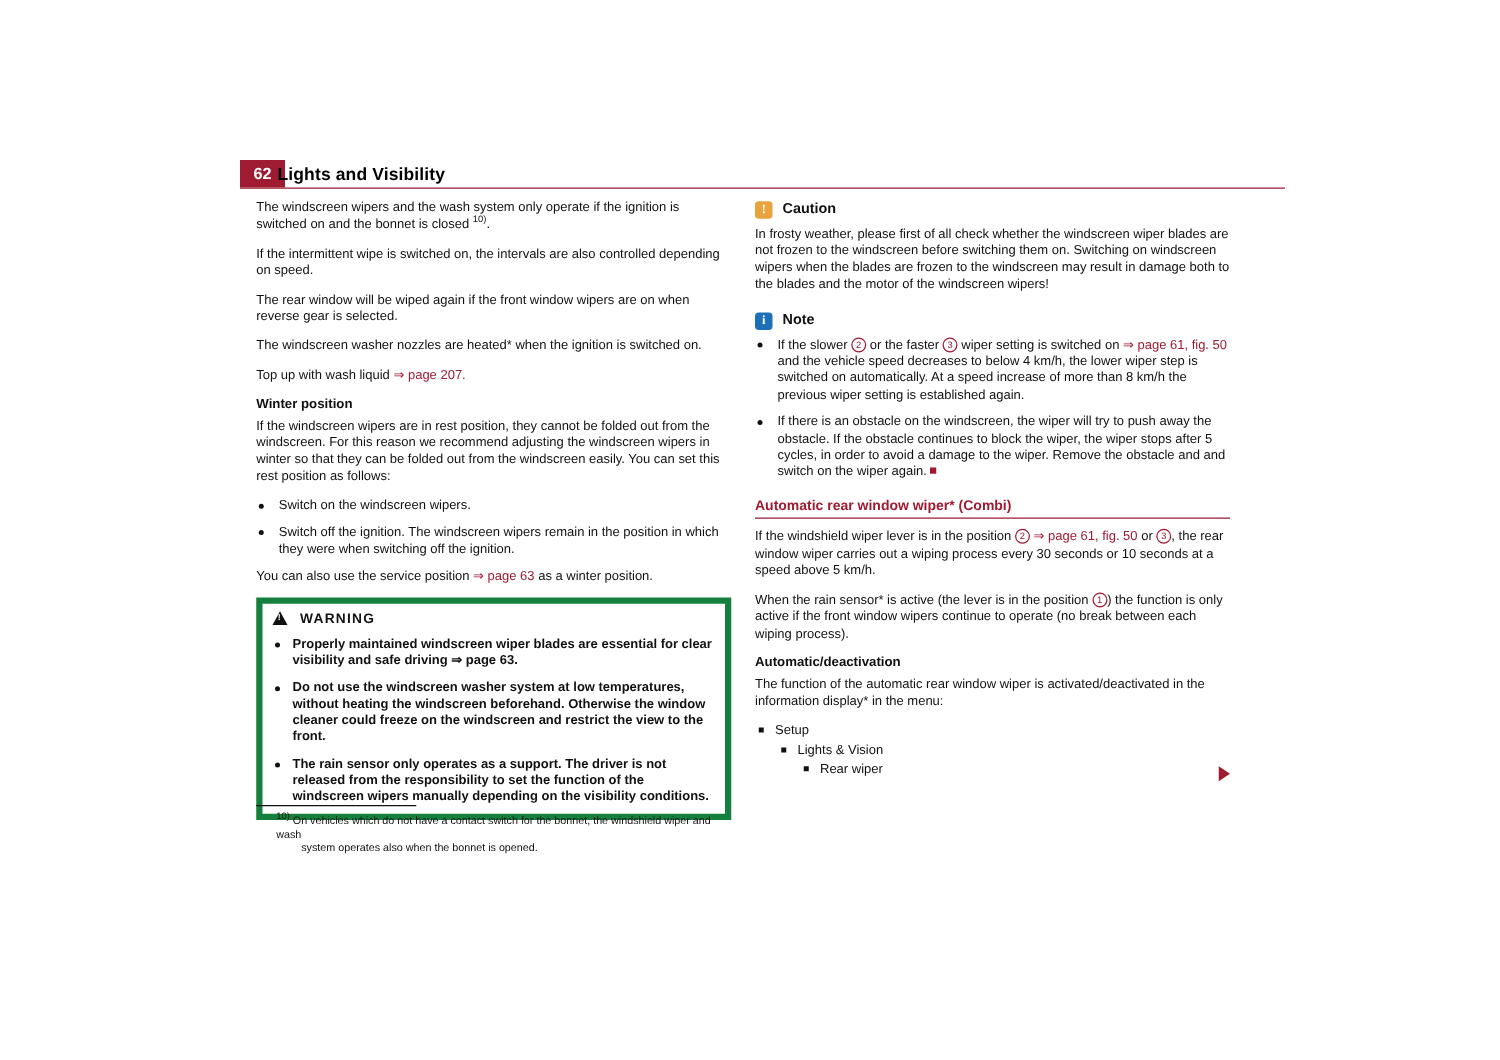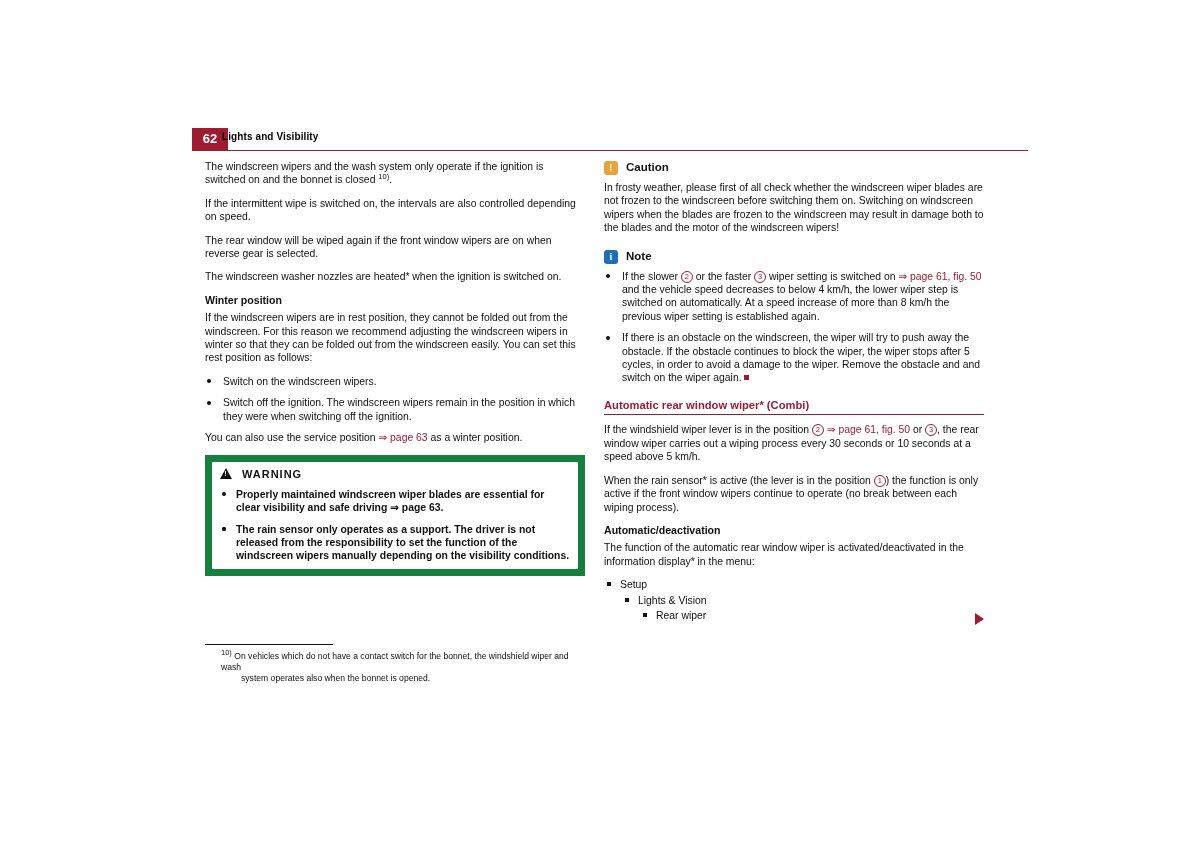--- a/index.html
+++ b/index.html
@@ -39,21 +39,21 @@
     color: #ffffff;
     font-size: 13px;
     font-weight: bold;
     text-align: center;
     line-height: 22px;
   }
   .header-title {
     position: absolute;
     left: 30px;
     top: 3px;
-    font-size: 10px;
+    font-size: 14px;
     font-weight: bold;
     color: #000;
     letter-spacing: 0.1px;
   }
   .header-rule {
     position: absolute;
     left: 0;
     top: 22px;
     width: 836px;
     height: 1.3px;
@@ -92,21 +92,21 @@
     width: 4px;
     height: 4px;
     border-radius: 50%;
     background: #111;
   }
 
   .link { color: #9e1b32; }
 
   
   .warning-box {
-    border: 7px solid #15803d;
+    border: 5px solid #15803d;
     margin-top: 10px;
     padding: 6px 8px 7px 8px;
     position: relative;
   }
   .warn-head {
     font-weight: bold;
     font-size: 11px;
     letter-spacing: 1px;
     margin: 0 0 7px 22px;
   }
@@ -261,20 +261,21 @@
 
     <p><span>The windscreen wipers and the wash system only operate if the ignition is switched on and the bonnet is closed </span><sup>10)</sup><span>.</span></p>
 
     <p>If the intermittent wipe is switched on, the intervals are also controlled depending on speed.</p>
 
 
     <p>The rear window will be wiped again if the front window wipers are on when reverse gear is selected.</p>
 
     <p>The windscreen washer nozzles are heated* when the ignition is switched on.</p>
 
+    <p><span>Top up with wash liquid </span><span class="link">⇒ page 207.</span></p>
 
     <div class="sub-head">Winter position</div>
 
     <p>If the windscreen wipers are in rest position, they cannot be folded out from the windscreen. For this reason we recommend adjusting the windscreen wipers in winter so that they can be folded out from the windscreen easily. You can set this rest position as follows:</p>
 
     <div class="bullet-row">
       <span class="dot"></span>
       <span>Switch on the windscreen wipers.</span>
     </div>
 
@@ -288,20 +289,21 @@
     <div class="warning-box">
       <div class="warn-tri"></div>
       <div class="warn-head">WARNING</div>
 
       <div class="bullet-row">
         <span class="dot"></span>
         <span>Properly maintained windscreen wiper blades are essential for clear visibility and safe driving ⇒ page 63.</span>
       </div>
       <div class="bullet-row">
         <span class="dot"></span>
+        <span>Do not use the windscreen washer system at low temperatures, without heating the windscreen beforehand. Otherwise the window cleaner could freeze on the windscreen and restrict the view to the front.</span>
       </div>
       <div class="bullet-row">
         <span class="dot"></span>
         <span>The rain sensor only operates as a support. The driver is not released from the responsibility to set the function of the windscreen wipers manually depending on the visibility conditions.</span>
       </div>
     </div>
   </div>
 
   <div class="footnote">
     <div class="footnote-rule"></div>

